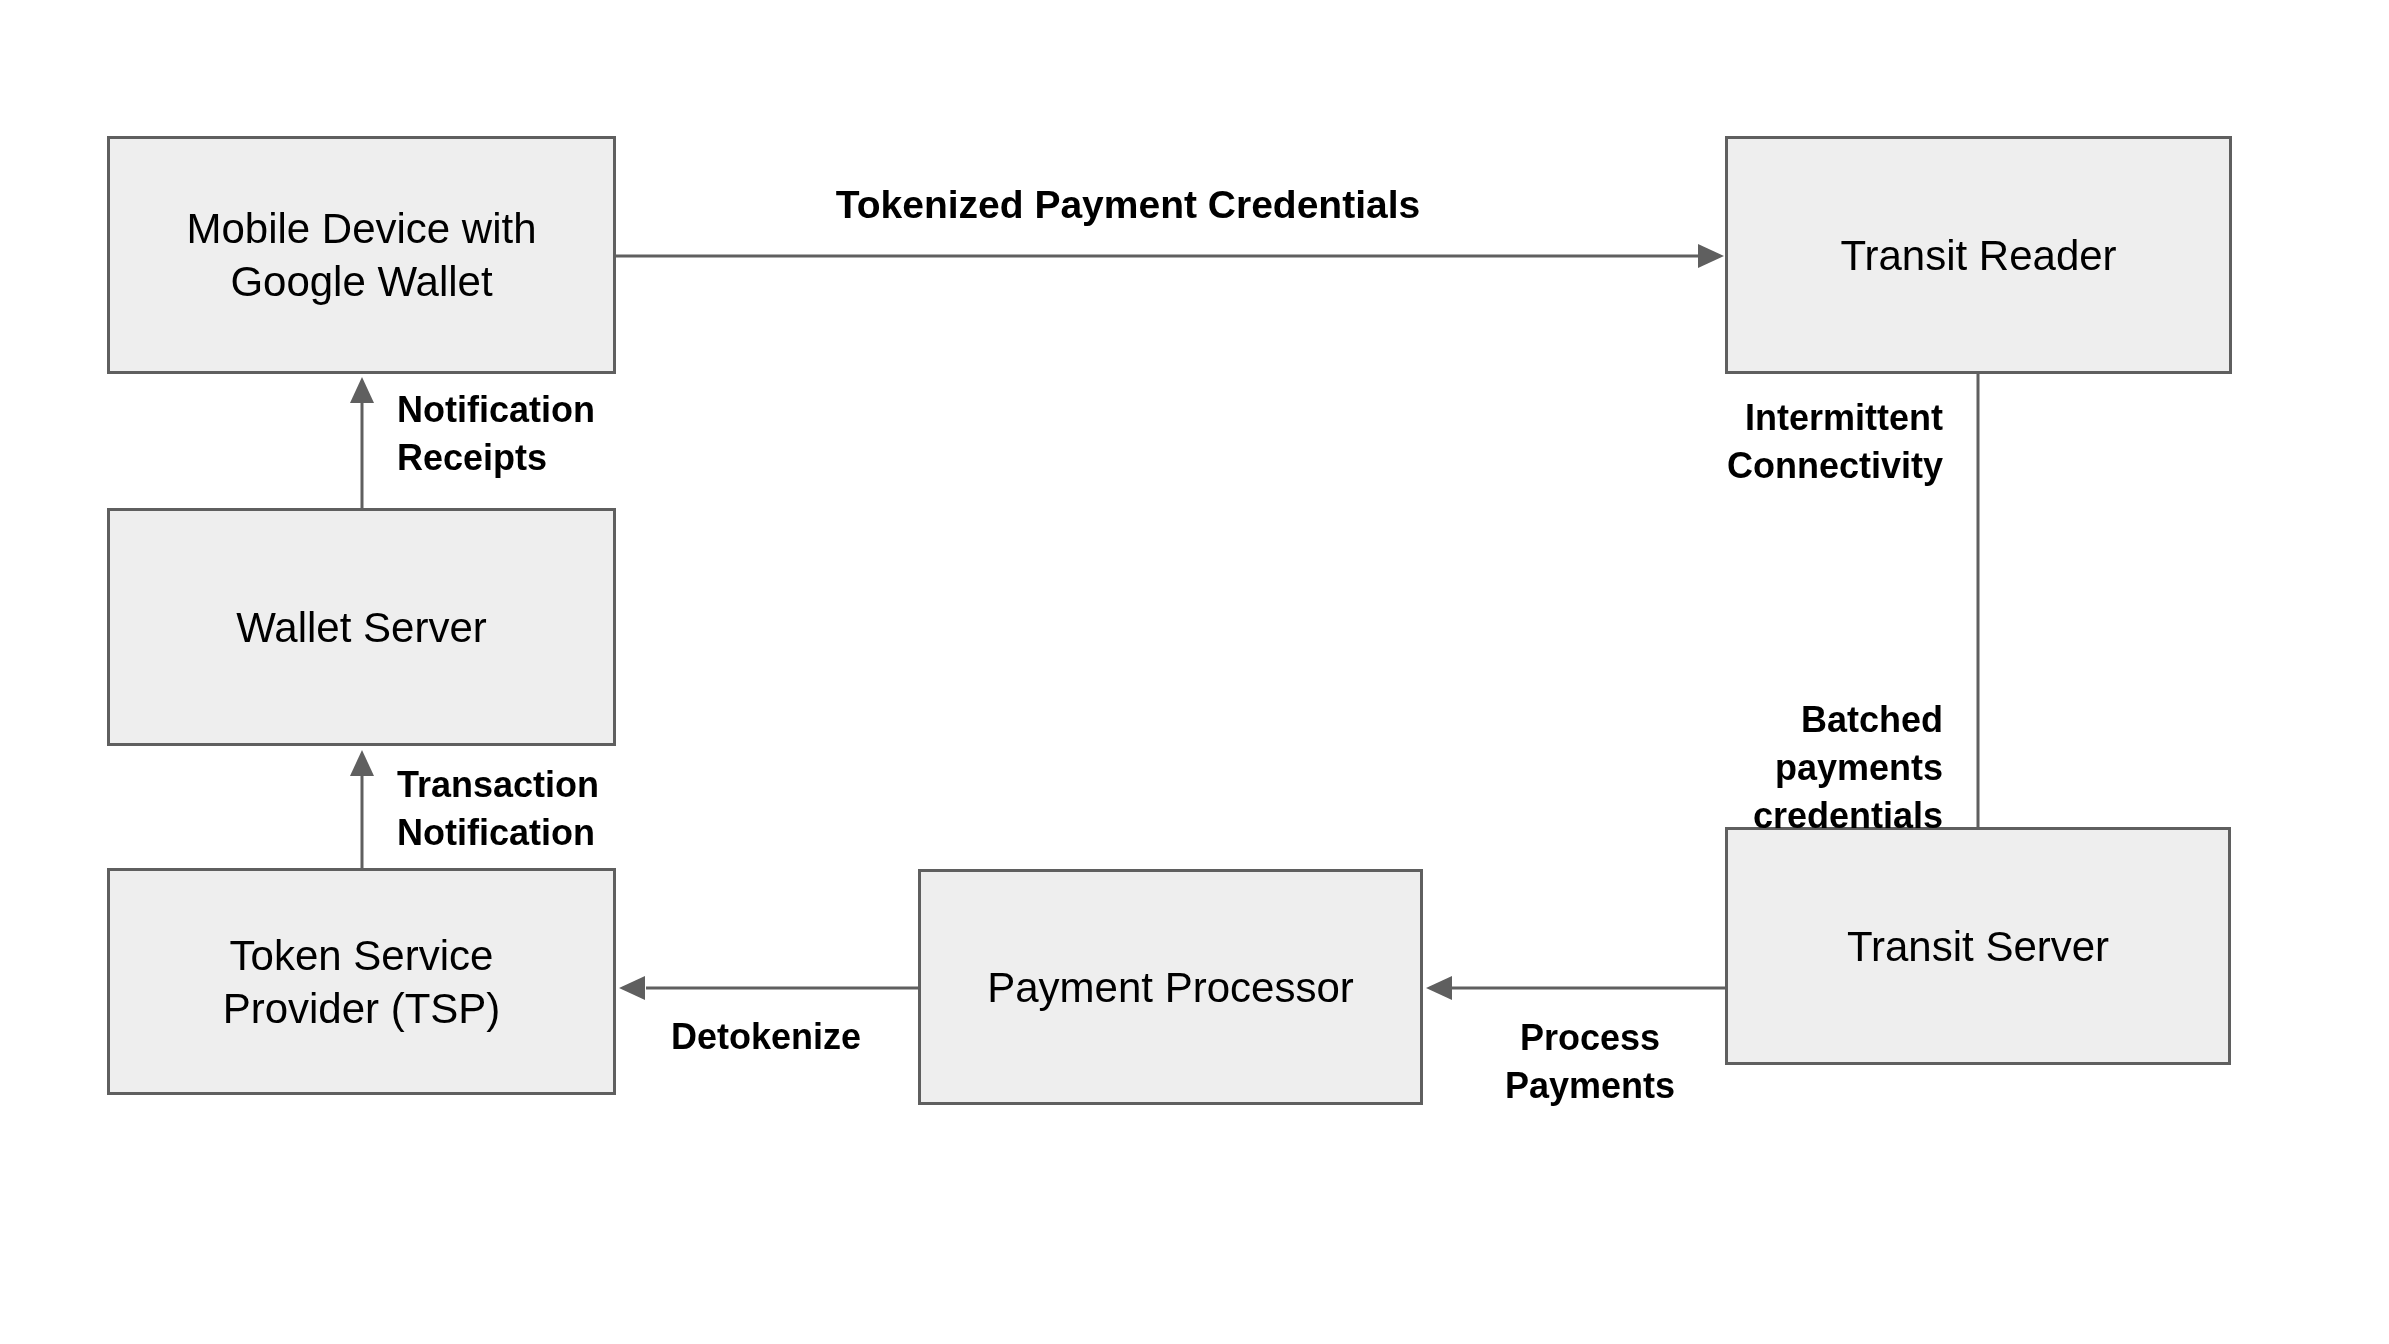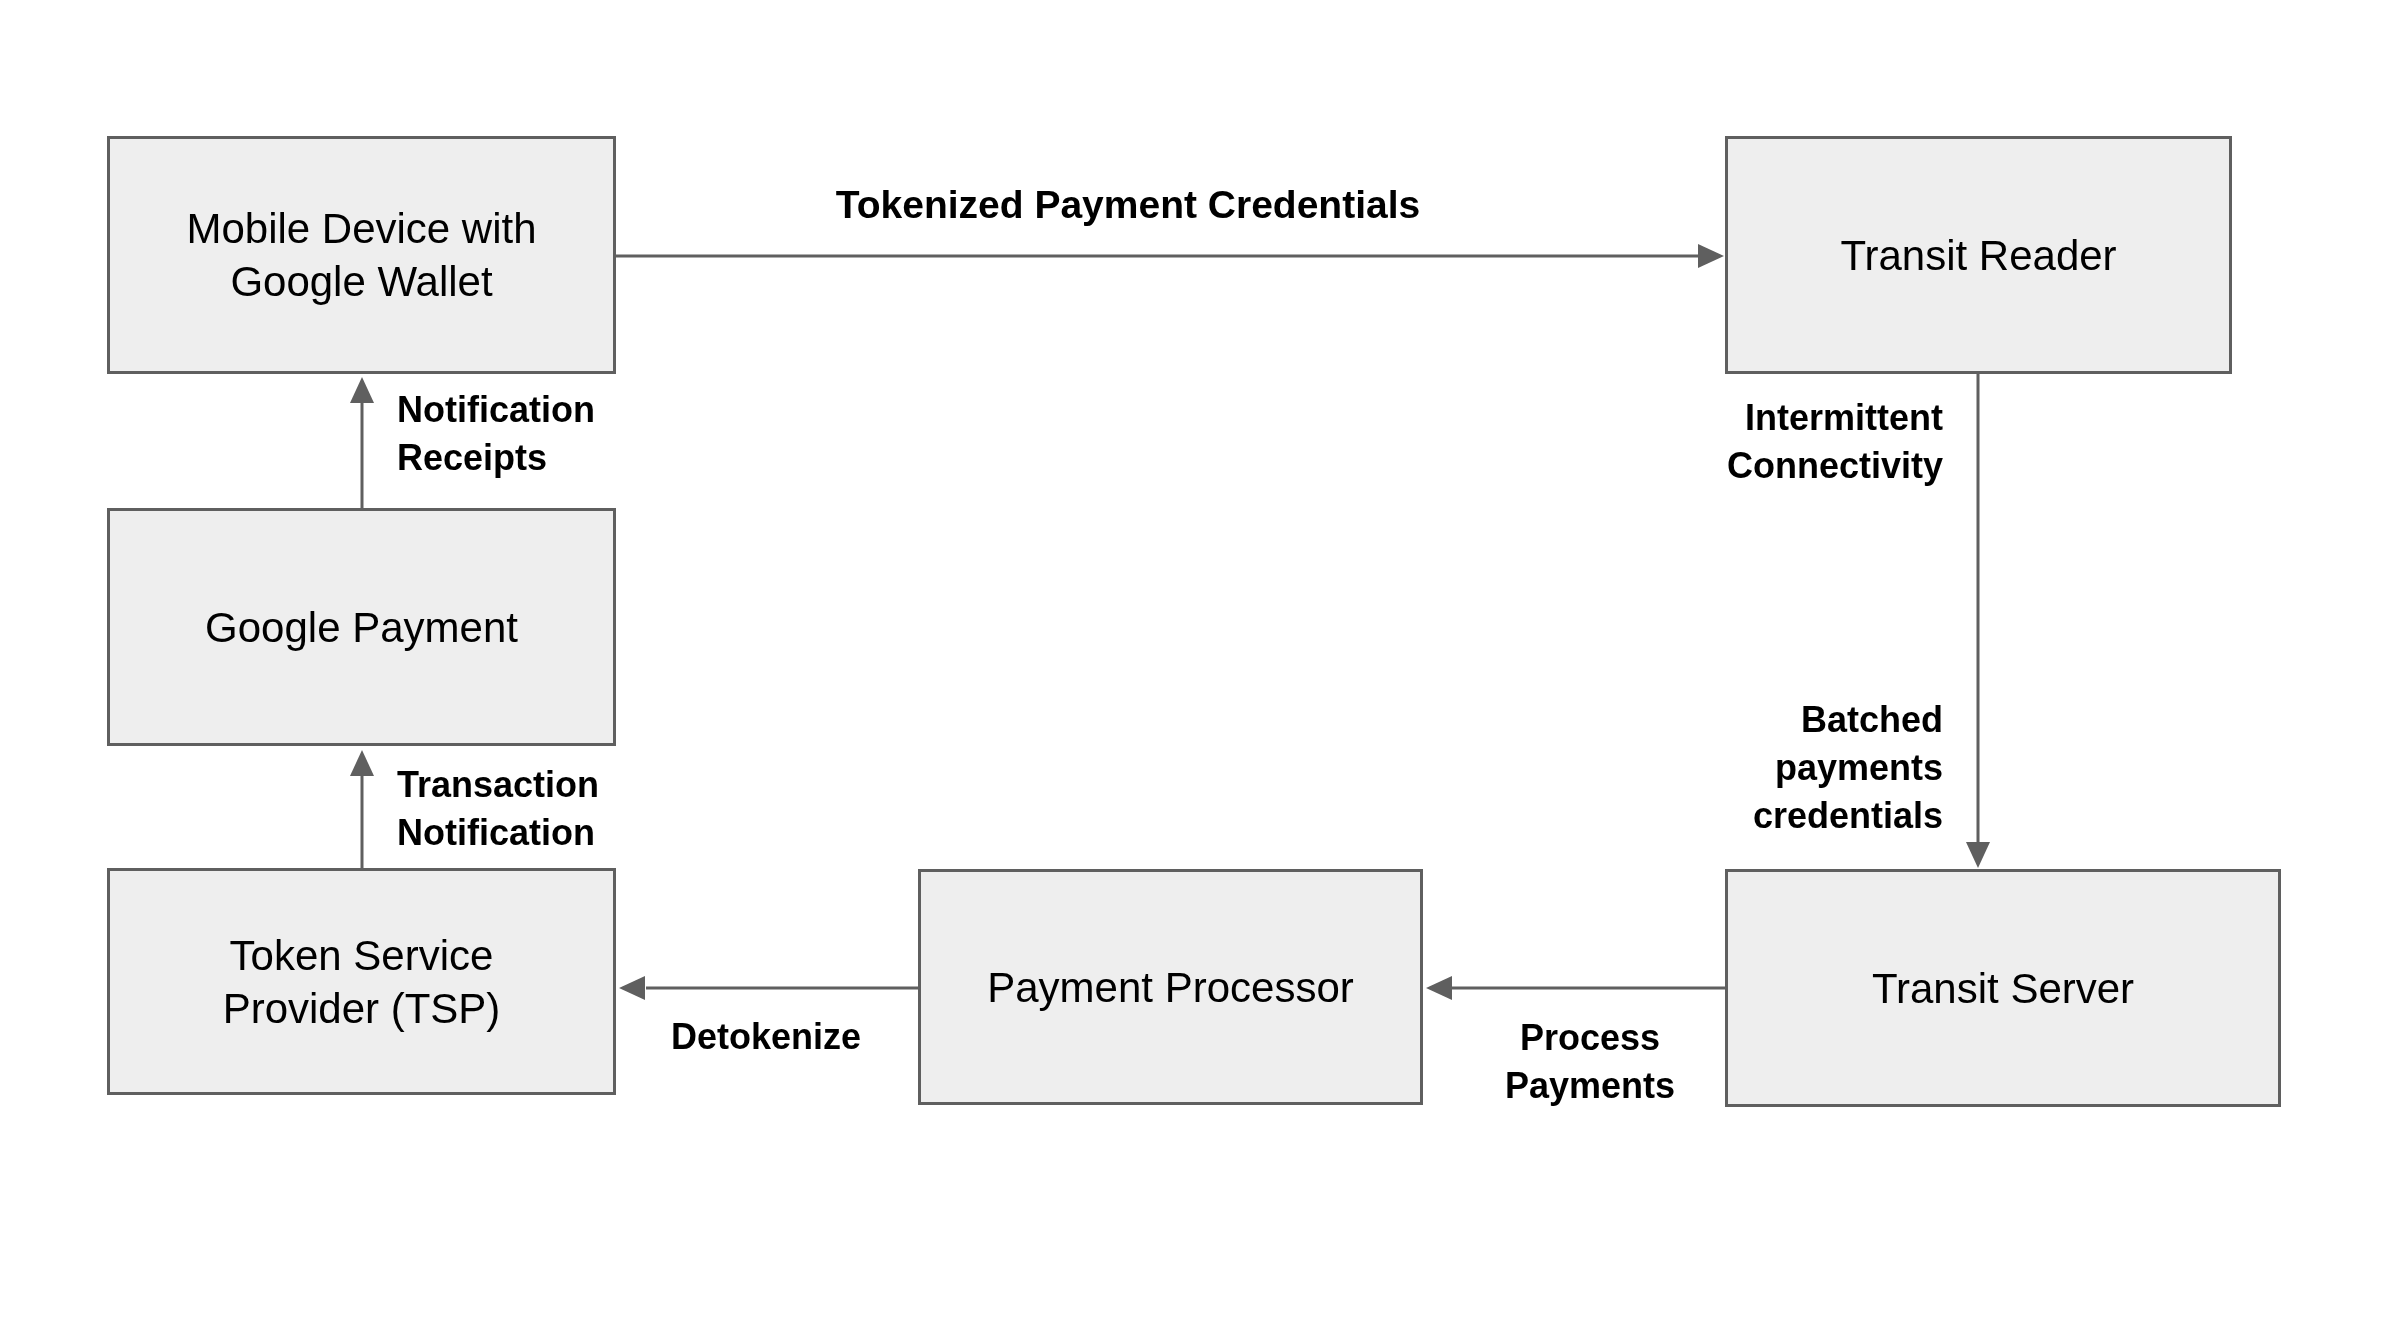--- a/index.html
+++ b/index.html
@@ -49,21 +49,21 @@
   }
   .edge-label.centered{transform:translateX(-50%);text-align:center;}
   .edge-label.right-aligned{text-align:right;}
 
   
   #node-mobile{left:107px;top:136px;width:509px;height:238px;}
   #node-reader{left:1725px;top:136px;width:507px;height:238px;}
   #node-google{left:107px;top:508px;width:509px;height:238px;}
   #node-tsp{left:107px;top:868px;width:509px;height:227px;}
   #node-pp{left:918px;top:869px;width:505px;height:236px;}
-  #node-tserver{left:1725px;top:869px;width:556px;height:238px;}
+  #node-tserver{left:1725px;top:827px;width:506px;height:238px;}
 
   
   #lbl-tokenized{left:1128px;top:179px;}
   #lbl-notif-receipts{left:397px;top:386px;}
   #lbl-transaction{left:397px;top:761px;}
   #lbl-intermittent{right:446px;top:394px;}
   #lbl-batched{right:446px;top:696px;}
   #lbl-process{left:1590px;top:1014px;}
   #lbl-detokenize{left:766px;top:1013px;text-align:center;}
 
@@ -106,21 +106,21 @@
   <div class="node" id="node-mobile">
     <span class="node-label">Mobile Device with
 Google Wallet</span>
   </div>
 
   <div class="node" id="node-reader">
     <span class="node-label">Transit Reader</span>
   </div>
 
   <div class="node" id="node-google">
-    <span class="node-label">Google Payment</span>
+    <span class="node-label">Wallet Server</span>
   </div>
 
   <div class="node" id="node-tsp">
     <span class="node-label">Token Service
 Provider (TSP)</span>
   </div>
 
   <div class="node" id="node-pp">
     <span class="node-label">Payment Processor</span>
   </div>

